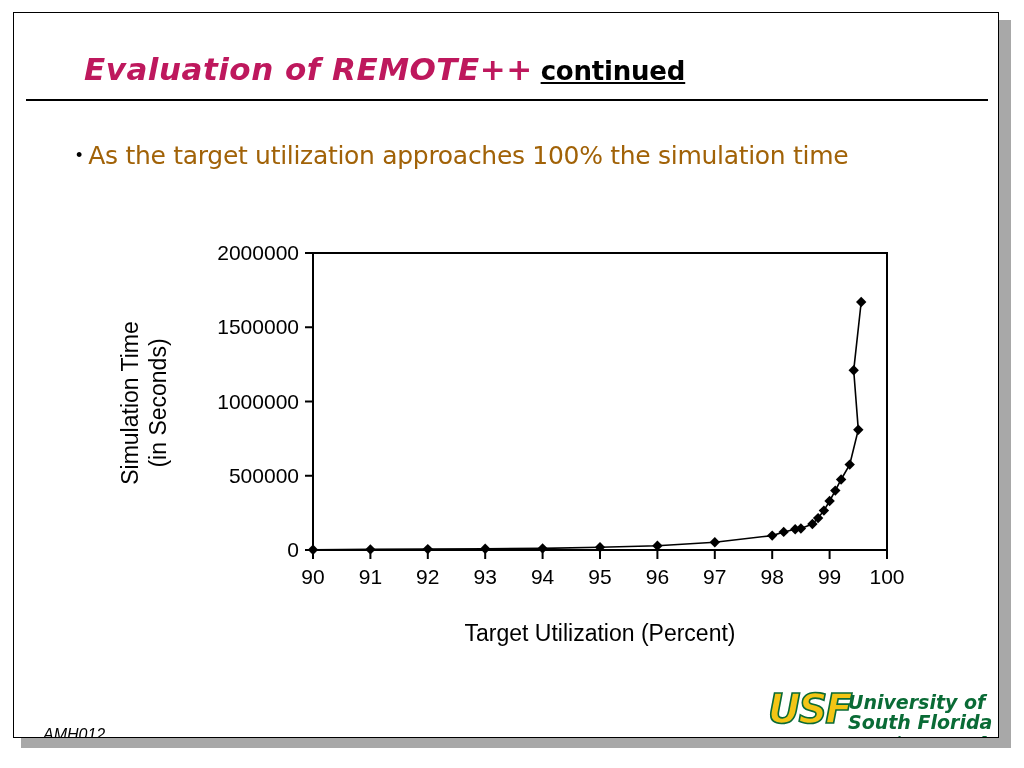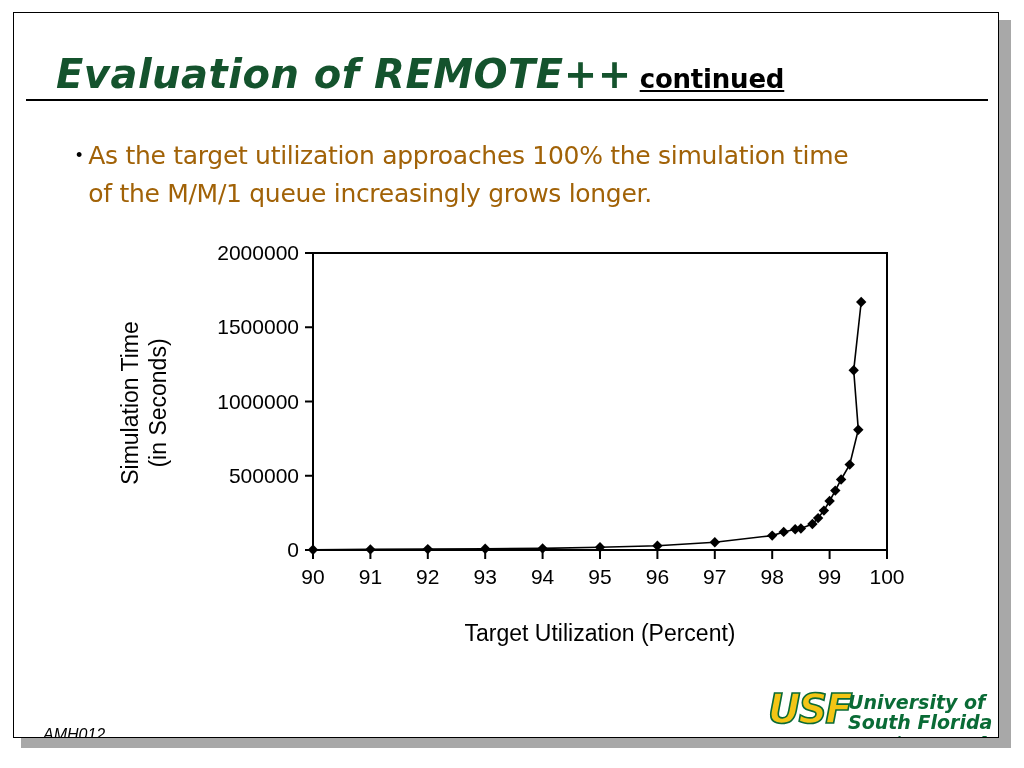--- a/index.html
+++ b/index.html
@@ -39,25 +39,26 @@
 
   
   #title-block {
     position: absolute;
     left: 42px;
     top: 38px;
     white-space: nowrap;
   }
   .title-main {
     font-family: "DejaVu Sans", sans-serif;
-    font-size: 40px;
+    font-size: 31px;
     font-weight: bold;
     font-style: italic;
     letter-spacing: 0.5px;
-    color: #14532d;
+    color: #be185d;
+    margin-left: 28px;
   }
   .title-sub {
     font-family: "DejaVu Sans", sans-serif;
     font-size: 26px;
     font-weight: bold;
     color: #000000;
     text-decoration: underline;
     margin-left: 8px;
     letter-spacing: -0.2px;
   }
@@ -170,21 +171,20 @@
     <span class="title-main">Evaluation of REMOTE++</span><span class="title-sub">continued</span>
   </div>
 
   <div id="title-rule"></div>
 
   <div id="bullet-block">
     <div class="bullet-row">
       <span class="bullet-dot">•</span>
       <span>
         <span class="bullet-text">As the target utilization approaches 100% the simulation time</span><br>
-        <span class="bullet-text">of the M/M/1 queue increasingly grows longer.</span>
       </span>
     </div>
   </div>
 
   <div id="chart-area">
     <svg id="chart-svg" width="986" height="440" viewBox="0 0 986 440">
 
       <rect id="plot-frame" x="299" y="30" width="574" height="297" fill="none" stroke="#000000" stroke-width="2"></rect>
 
       <g id="y-ticks">

